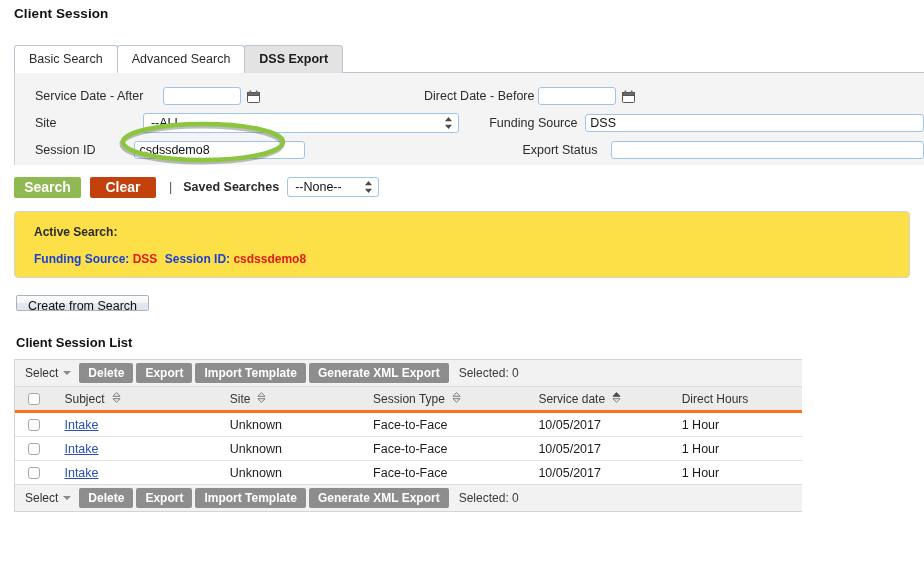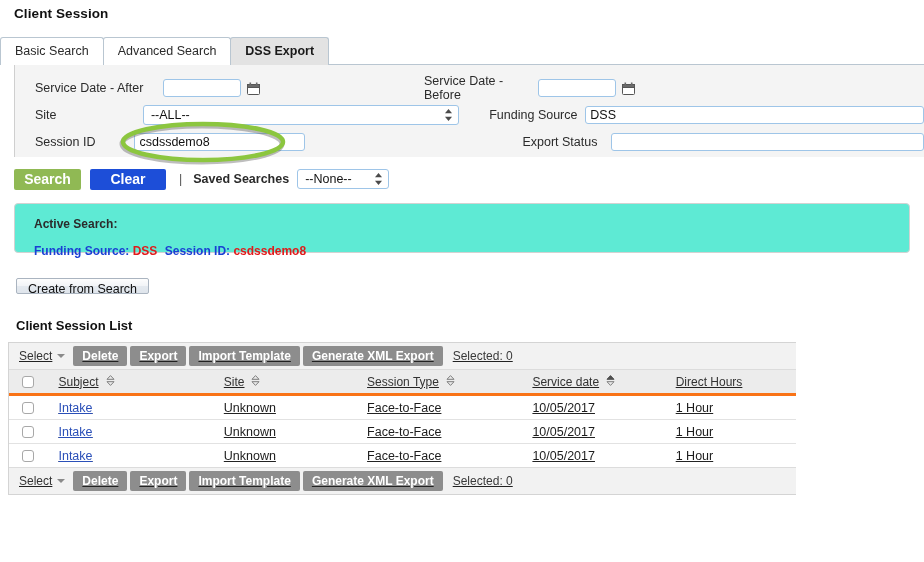--- a/index.html
+++ b/index.html
@@ -21,21 +21,22 @@
   .page-title {
     font-size: 13.5px;
     font-weight: bold;
     color: #111111;
     padding: 6px 0 0 14px;
     letter-spacing: 0.1px;
   }
 
   
   .tabs-wrap {
-    margin-top: 16px;
+    margin-top: 24px;
+    padding-left: 14px;
     position: relative;
     height: 28px;
   }
   .tabs {
     display: flex;
     align-items: flex-end;
     height: 28px;
     position: relative;
     z-index: 2;
   }
@@ -169,40 +170,40 @@
     text-align: center;
     color: #ffffff;
     font-size: 14px;
     font-weight: bold;
     border: none;
     border-radius: 2px;
     cursor: pointer;
     font-family: "Liberation Sans", sans-serif;
   }
   .btn-search { background: #90b954; margin-right: 9px; }
-  .btn-clear  { background: #1d4ed8; width: 76px; }
+  .btn-clear  { background: #c2410c; width: 66px; }
   .pipe {
     color: #555555;
     margin: 0 11px 0 13px;
     font-size: 12.5px;
   }
   .saved-lbl {
     font-size: 12.5px;
     font-weight: bold;
     color: #2b2b2b;
     margin-right: 8px;
   }
 
   
   .active-box {
-    margin: 13px 14px 8px 14px;
-    background: #5eead4;
+    margin: 13px 14px 0 14px;
+    background: #fde047;
     border: 1px solid #d2d2d2;
     border-radius: 4px;
-    height: 50px;
+    height: 67px;
     box-sizing: border-box;
     padding: 13px 0 0 19px;
   }
   .active-title {
     font-size: 12px;
     font-weight: bold;
     color: #2b2b2b;
     margin-bottom: 13px;
   }
   .active-line { font-size: 12px; font-weight: bold; }
@@ -226,27 +227,26 @@
   }
 
   
   .list-title {
     font-size: 13px;
     font-weight: bold;
     color: #111111;
     margin: 22px 0 9px 16px;
   }
   .tbl-wrap {
-    margin: 0 0 0 8px;
+    margin: 0 0 0 14px;
     border: 1px solid #d4d4d4;
     border-right: none;
     background: #ffffff;
     width: 788px;
     box-sizing: border-box;
-    text-decoration: underline;
   }
   .toolbar {
     background: #f2f2f2;
     height: 26px;
     display: flex;
     align-items: center;
     border-bottom: 1px solid #dcdcdc;
   }
   .toolbar.bottom { border-bottom: none; border-top: 1px solid #dcdcdc; }
   .select-ctl {
@@ -378,21 +378,21 @@
     <input class="txt in-date" type="text" value="" style="">
     <span class="cal-icon">
       <svg width="13" height="13" viewBox="0 0 13 13">
         <rect x="0.5" y="2.5" width="12" height="10" rx="1" fill="#ffffff" stroke="#555555"></rect>
         <rect x="0.5" y="2.5" width="12" height="3" fill="#6b6b6b" stroke="#555555"></rect>
         <rect x="2.5" y="0.5" width="1.6" height="3" fill="#6b6b6b"></rect>
         <rect x="8.9" y="0.5" width="1.6" height="3" fill="#6b6b6b"></rect>
       </svg>
     </span>
 
-    <div class="lbl lbl-right" style="margin-left:150px;">Service Date - Before</div>
+    <div class="lbl lbl-right" style="margin-left:150px;">Direct Date - Before</div>
     <input class="txt in-date" type="text" value="" style="">
     <span class="cal-icon">
       <svg width="13" height="13" viewBox="0 0 13 13">
         <rect x="0.5" y="2.5" width="12" height="10" rx="1" fill="#ffffff" stroke="#555555"></rect>
         <rect x="0.5" y="2.5" width="12" height="3" fill="#6b6b6b" stroke="#555555"></rect>
         <rect x="2.5" y="0.5" width="1.6" height="3" fill="#6b6b6b"></rect>
         <rect x="8.9" y="0.5" width="1.6" height="3" fill="#6b6b6b"></rect>
       </svg>
     </span>
   </div>

